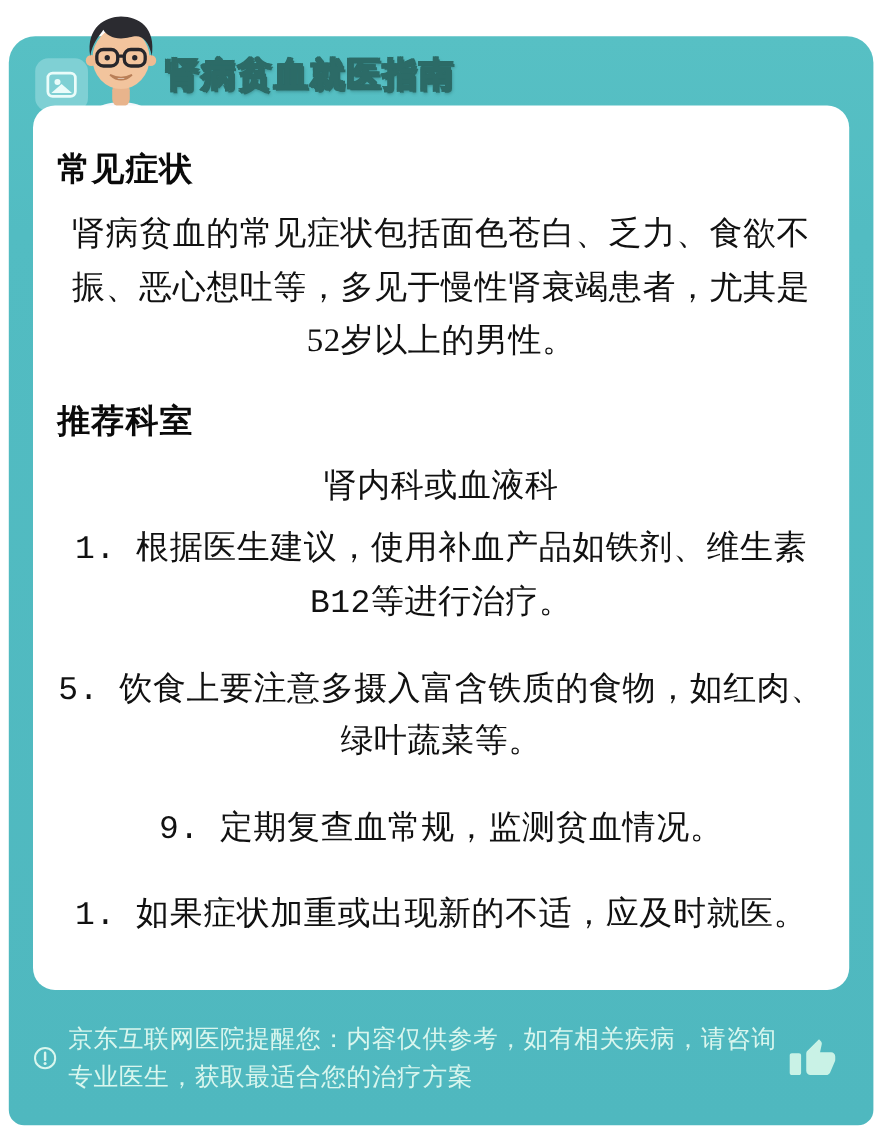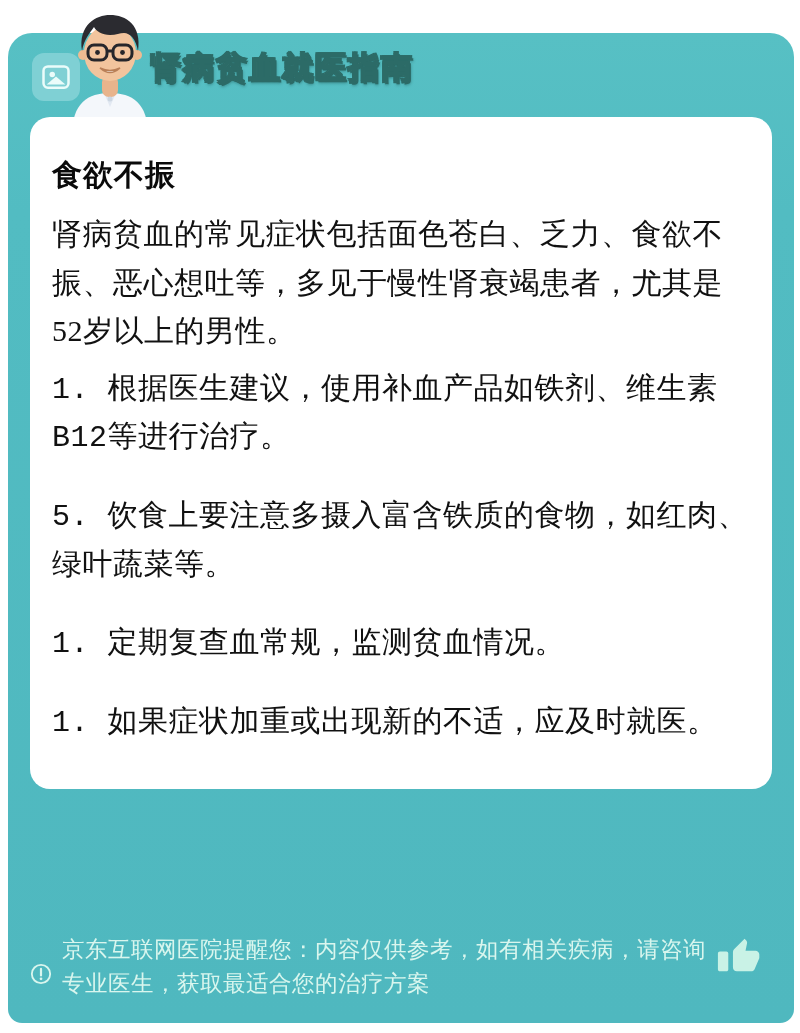--- a/index.html
+++ b/index.html
@@ -8,21 +8,21 @@
     font-family:"Liberation Sans",sans-serif;
     -webkit-font-smoothing:antialiased;
   }
   .panel{
     position:absolute;left:8px;top:33px;width:786px;height:990px;
     background:linear-gradient(180deg,#57c0c4 0%,#52bcc2 18%,#4fb8bf 100%);
     border-radius:24px 24px 14px 14px;
     box-sizing:border-box;
   }
   
-  .header{position:relative;height:84px;font-family:Liberation Serif, serif;}
+  .header{position:relative;height:63px;font-family:Liberation Serif, serif;}
   .avatar-tile{
     position:absolute;left:24px;top:20px;width:48px;height:48px;
     background:#7fd0d4;border-radius:12px;
     display:flex;align-items:center;justify-content:center;
   }
   .avatar{
     position:absolute;left:42px;top:-26px;width:120px;height:128px;
   }
   .page-title{
     position:absolute;left:142px;top:14px;margin:0;
@@ -37,27 +37,28 @@
     position:relative;margin:0 22px;background:#ffffff;border-radius:20px;
     padding:10px 22px 42px 22px;box-sizing:border-box;color:#111111;
   }
   .card h2{
     font-size:30px;font-weight:700;margin:28px 0 6px 0;color:#0a0a0a;
     font-family:"Liberation Sans",sans-serif;letter-spacing:1px;
   }
   .card p{
     font-size:30px;line-height:1.62;margin:14px 0 10px 0;letter-spacing:0.5px;
     font-family:"Liberation Serif","Liberation Sans",serif;
+    text-align:center;
   }
   .card p.tip{margin:0 0 30px 0;font-family:Liberation Mono, monospace;}
   .card p.tip:last-child{margin-bottom:0;}
   
   .footer{
-    position:absolute;left:0;bottom:0;width:100%;height:90px;
-    display:flex;align-items:flex-start;box-sizing:border-box;padding:0 24px 8px 22px;
+    position:absolute;left:0;bottom:12px;width:100%;height:90px;
+    display:flex;align-items:center;box-sizing:border-box;padding:0 24px 8px 22px;
   }
   .footer .alert{flex:0 0 auto;margin-right:10px;align-self:center;}
   .disclaimer{
     flex:1 1 auto;max-width:648px;margin:0;
     color:#d9f6ee;font-size:22.5px;line-height:1.5;letter-spacing:0.5px;
   }
   .thumb{flex:0 0 auto;margin-left:6px;cursor:pointer;}
 </style>
 </head>
 <body>
@@ -96,27 +97,29 @@
 
       <path d="M50 61 Q60 70 70 61 Q60 66 50 61 Z" fill="#ffffff" stroke="#b97f57" stroke-width="1.5"></path>
 
       <circle cx="60" cy="92" r="2.5" fill="#cdd7e2"></circle>
     </svg>
 
     <h1 class="page-title">肾病贫血就医指南</h1>
   </div>
 
   <div class="card">
-    <h2>食欲不振</h2>
+    <h2>常见症状</h2>
     <p>肾病贫血的常见症状包括面色苍白、乏力、食欲不振、恶心想吐等，多见于慢性肾衰竭患者，尤其是52岁以上的男性。</p>
 
+    <h2>推荐科室</h2>
+    <p>肾内科或血液科</p>
 
     <p class="tip">1. 根据医生建议，使用补血产品如铁剂、维生素B12等进行治疗。</p>
     <p class="tip">5. 饮食上要注意多摄入富含铁质的食物，如红肉、绿叶蔬菜等。</p>
-    <p class="tip">1. 定期复查血常规，监测贫血情况。</p>
+    <p class="tip">9. 定期复查血常规，监测贫血情况。</p>
     <p class="tip">1. 如果症状加重或出现新的不适，应及时就医。</p>
   </div>
 
   <div class="footer">
     <svg class="alert" width="22" height="22" viewBox="0 0 24 24" aria-hidden="true">
       <circle cx="12" cy="12" r="10" fill="none" stroke="#d9f6ee" stroke-width="2"></circle>
       <line x1="12" y1="6.5" x2="12" y2="13.5" stroke="#d9f6ee" stroke-width="2.4" stroke-linecap="round"></line>
       <circle cx="12" cy="17.2" r="1.5" fill="#d9f6ee"></circle>
     </svg>
 

